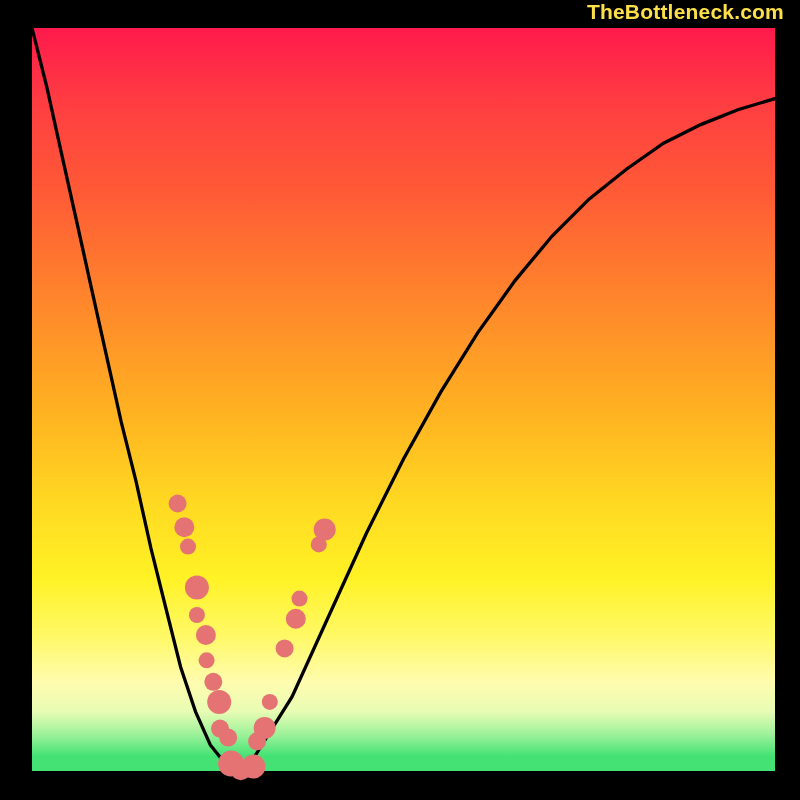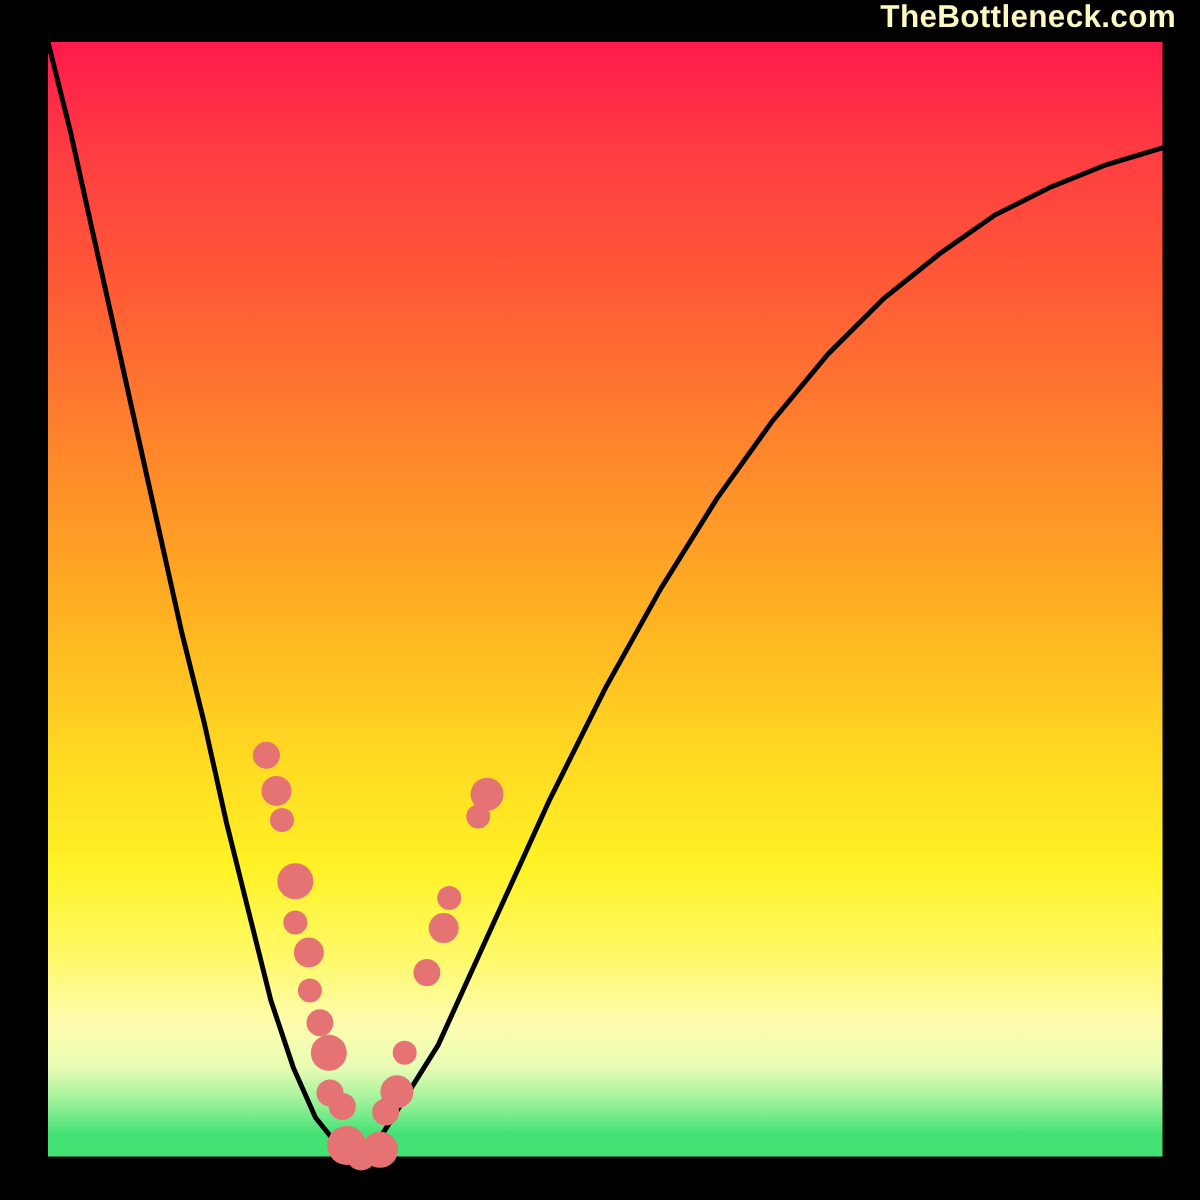--- a/index.html
+++ b/index.html
@@ -33,21 +33,21 @@
       #44e274 98%
     );
   }
   #watermark {
     position: absolute;
     top: 0px;
     right: 16px;
     font-family: Arial, Helvetica, sans-serif;
     font-size: 21px;
     font-weight: 600;
-    color: #fef9c3;
+    color: #fde047;
     letter-spacing: 0.2px;
     user-select: none;
     pointer-events: none;
   }
   svg#plot {
     position: absolute;
     left: 0;
     top: 0;
     width: 800px;
     height: 800px;

